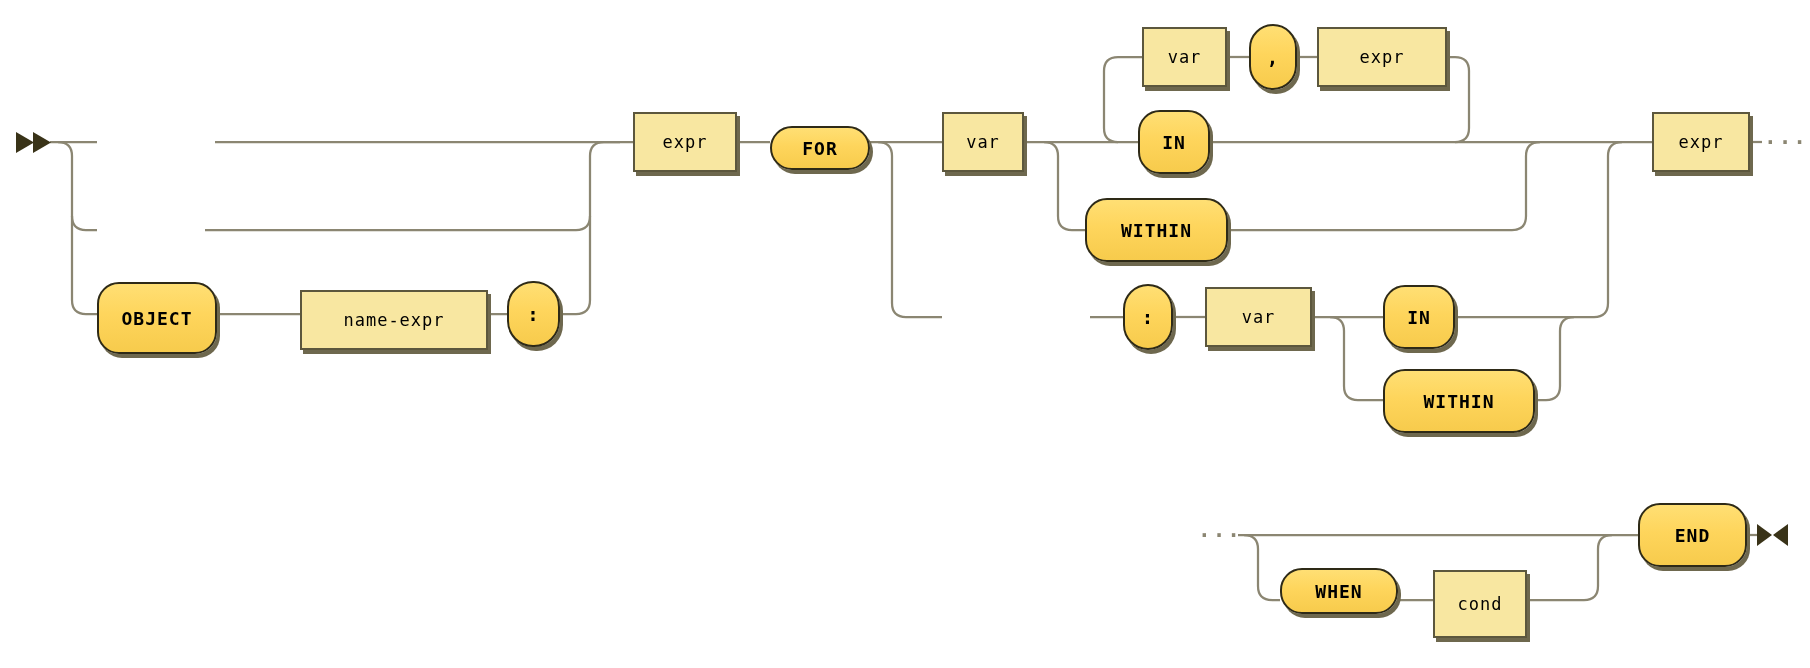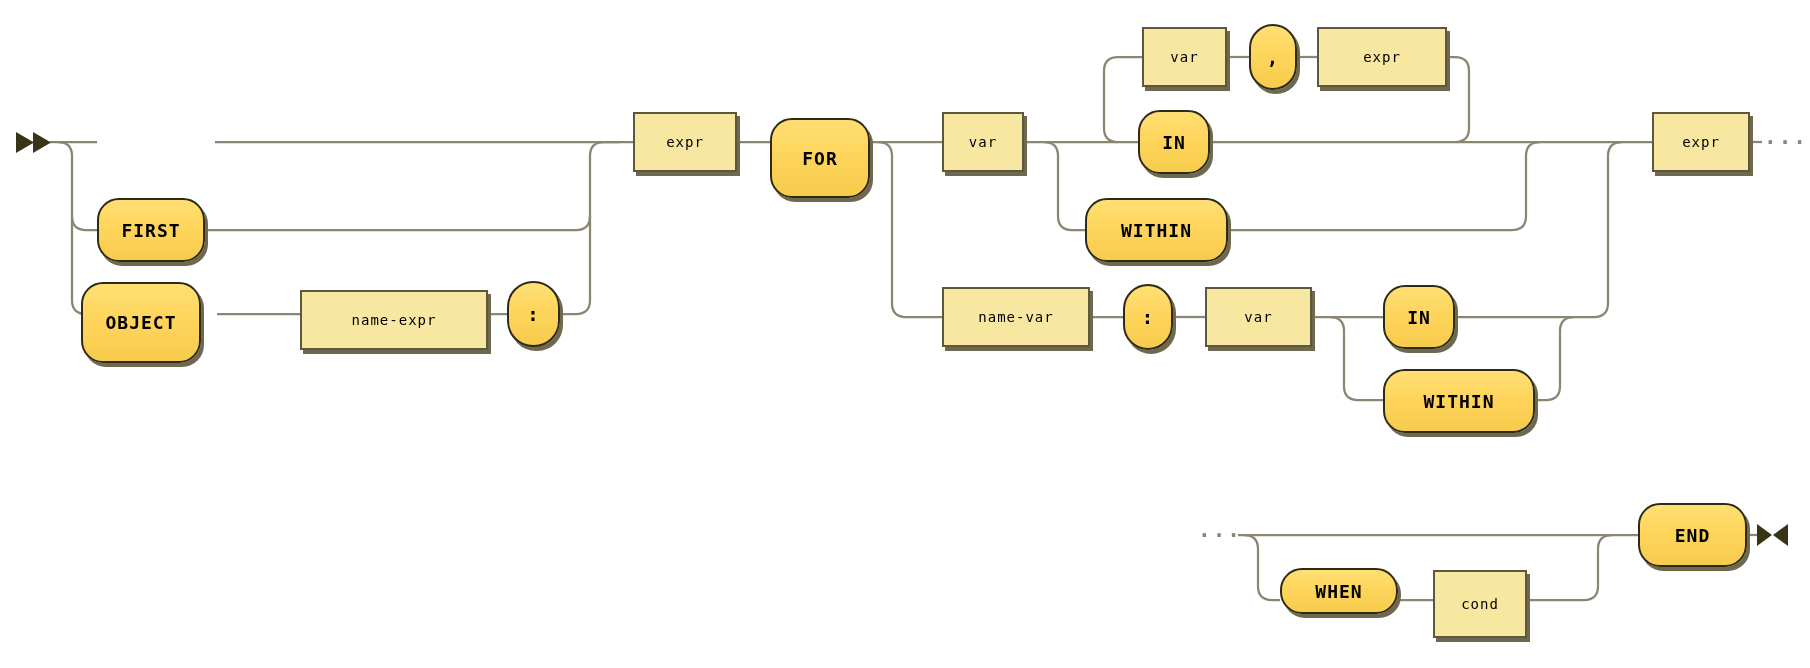--- a/index.html
+++ b/index.html
@@ -23,21 +23,21 @@
     background:linear-gradient(180deg, #ffdf74 0%, var(--kwfill) 45%, #f7cb4c 100%);
     border:2.5px solid var(--kwborder);
     border-radius:22px;
     font-weight:bold;font-size:18px;letter-spacing:1px;
   }
   .pill{border-radius:26px;font-size:19px;}
   .nt{
     background:var(--ntfill);
     border:2px solid var(--ntborder);
     border-radius:0;
-    font-weight:normal;font-size:14px;letter-spacing:1px;
+    font-weight:normal;font-size:17px;letter-spacing:1px;
   }
   .dots{
     position:absolute;z-index:2;
     color:var(--line);
     font-size:21px;font-weight:bold;letter-spacing:2px;
     line-height:1;
   }
 </style>
 </head>
 <body>
@@ -99,37 +99,35 @@
       <path d="M1737 535 H1757"></path>
     </g>
     <g fill="var(--arrow)" stroke="none">
       <polygon points="16,132 16,153 34,142.5"></polygon>
       <polygon points="33,132 33,153 51,142.5"></polygon>
       <polygon points="1757,524 1757,546 1772,535"></polygon>
       <polygon points="1788,524 1788,546 1773,535"></polygon>
     </g>
   </svg>
 
-  <div class="node kw" style="left:97px;top:198px;width:108px;height:64px">FIRST</div>
-  <div class="node kw" style="left:81px;top:282px;width:120px;height:81px">OBJECT</div>
+  <div class="node kw" style="left:97px;top:282px;width:120px;height:72px">OBJECT</div>
   <div class="node nt" style="left:300px;top:290px;width:188px;height:60px">name-expr</div>
   <div class="node kw pill" style="left:507px;top:281px;width:53px;height:66px">:</div>
 
   <div class="node nt" style="left:633px;top:112px;width:104px;height:60px">expr</div>
-  <div class="node kw" style="left:770px;top:118px;width:100px;height:80px">FOR</div>
+  <div class="node kw" style="left:770px;top:126px;width:100px;height:44px">FOR</div>
   <div class="node nt" style="left:942px;top:112px;width:82px;height:60px">var</div>
 
   <div class="node nt" style="left:1142px;top:27px;width:85px;height:60px">var</div>
   <div class="node kw pill" style="left:1249px;top:24px;width:48px;height:66px">,</div>
   <div class="node nt" style="left:1317px;top:27px;width:130px;height:60px">expr</div>
 
   <div class="node kw" style="left:1138px;top:110px;width:72px;height:64px">IN</div>
   <div class="node kw" style="left:1085px;top:198px;width:143px;height:64px">WITHIN</div>
 
-  <div class="node nt" style="left:942px;top:287px;width:148px;height:60px">name-var</div>
   <div class="node kw pill" style="left:1123px;top:284px;width:50px;height:66px">:</div>
   <div class="node nt" style="left:1205px;top:287px;width:107px;height:60px">var</div>
   <div class="node kw" style="left:1383px;top:285px;width:72px;height:64px">IN</div>
   <div class="node kw" style="left:1383px;top:369px;width:152px;height:64px">WITHIN</div>
 
   <div class="node nt" style="left:1652px;top:112px;width:98px;height:60px">expr</div>
 
   <div class="dots" style="left:1764px;top:133px">···</div>
 
   <div class="dots" style="left:1198px;top:526px">···</div>

